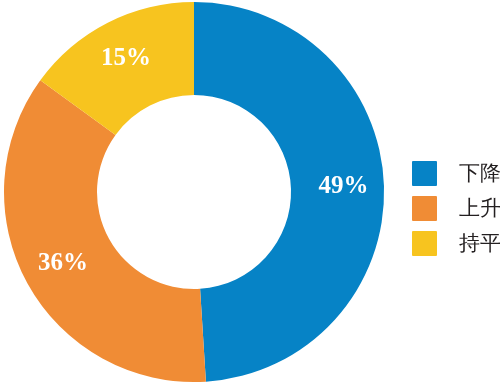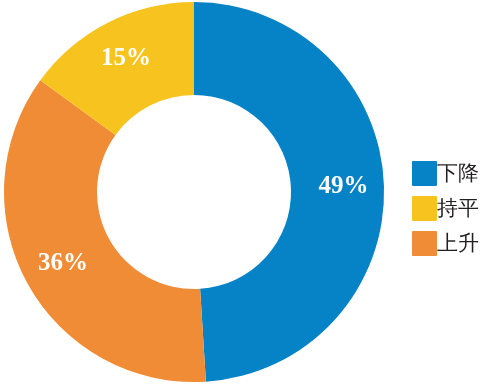--- a/index.html
+++ b/index.html
@@ -51,21 +51,21 @@
   .legend-item:last-child {
     margin-bottom: 0;
   }
   .legend-swatch {
     width: 25px;
     height: 25px;
     flex: 0 0 25px;
     border-radius: 1px;
   }
   .legend-label {
-    margin-left: 0;
+    margin-left: 22px;
     font-size: 21px;
     line-height: 1;
     color: #231f20;
     white-space: nowrap;
     font-family: "DejaVu Sans", "Liberation Sans", sans-serif;
   }
 </style>
 </head>
 <body>
 
@@ -82,21 +82,21 @@
       <text id="label-2" class="slice-label" x="126.1" y="58.8">15%</text>
     </g>
   </svg>
 
   <div id="legend">
     <div class="legend-item">
       <span class="legend-swatch" id="swatch-0" style="background: rgb(6, 131, 198);"></span>
       <span class="legend-label">下降</span>
     </div>
     <div class="legend-item">
+      <span class="legend-swatch" id="swatch-2" style="background: rgb(240, 140, 53);"></span>
+      <span class="legend-label">上升</span>
+    </div>
+    <div class="legend-item">
       <span class="legend-swatch" id="swatch-1" style="background: rgb(247, 196, 31);"></span>
       <span class="legend-label">持平</span>
-    </div>
-    <div class="legend-item">
-      <span class="legend-swatch" id="swatch-2" style="background: rgb(240, 140, 53);"></span>
-      <span class="legend-label">上升</span>
     </div>
   </div>
 </div>
 
 </body></html>

